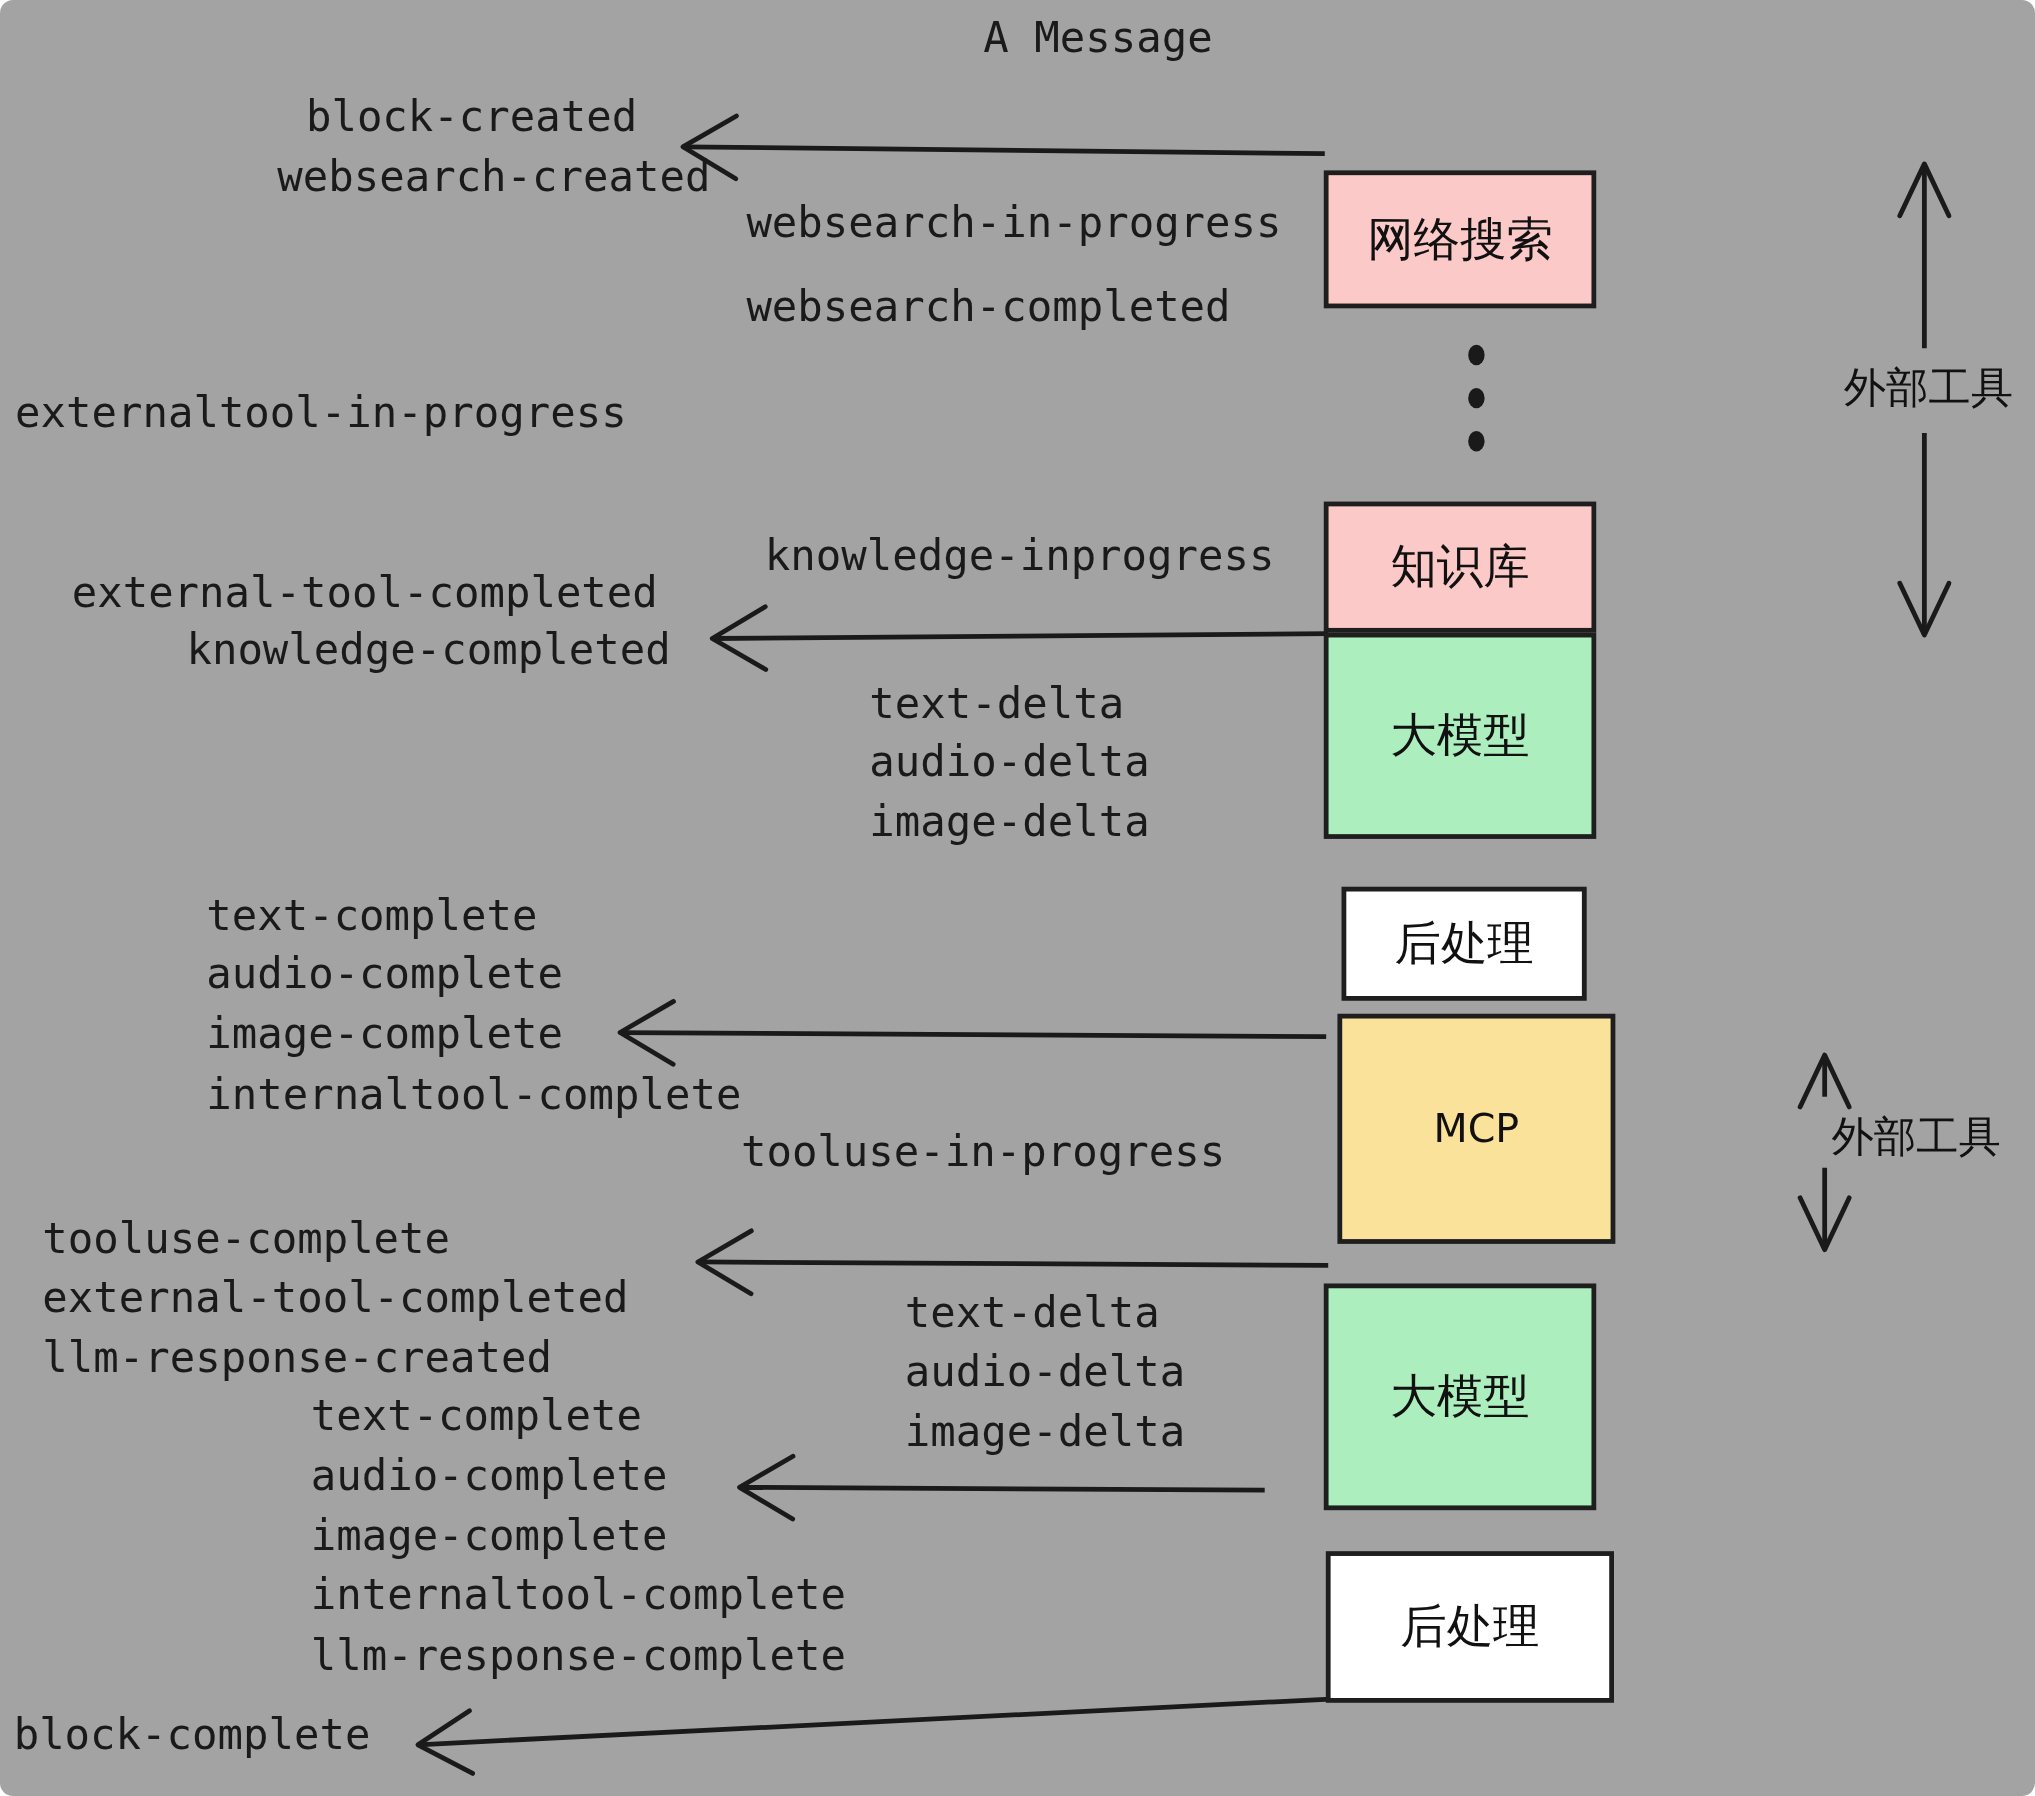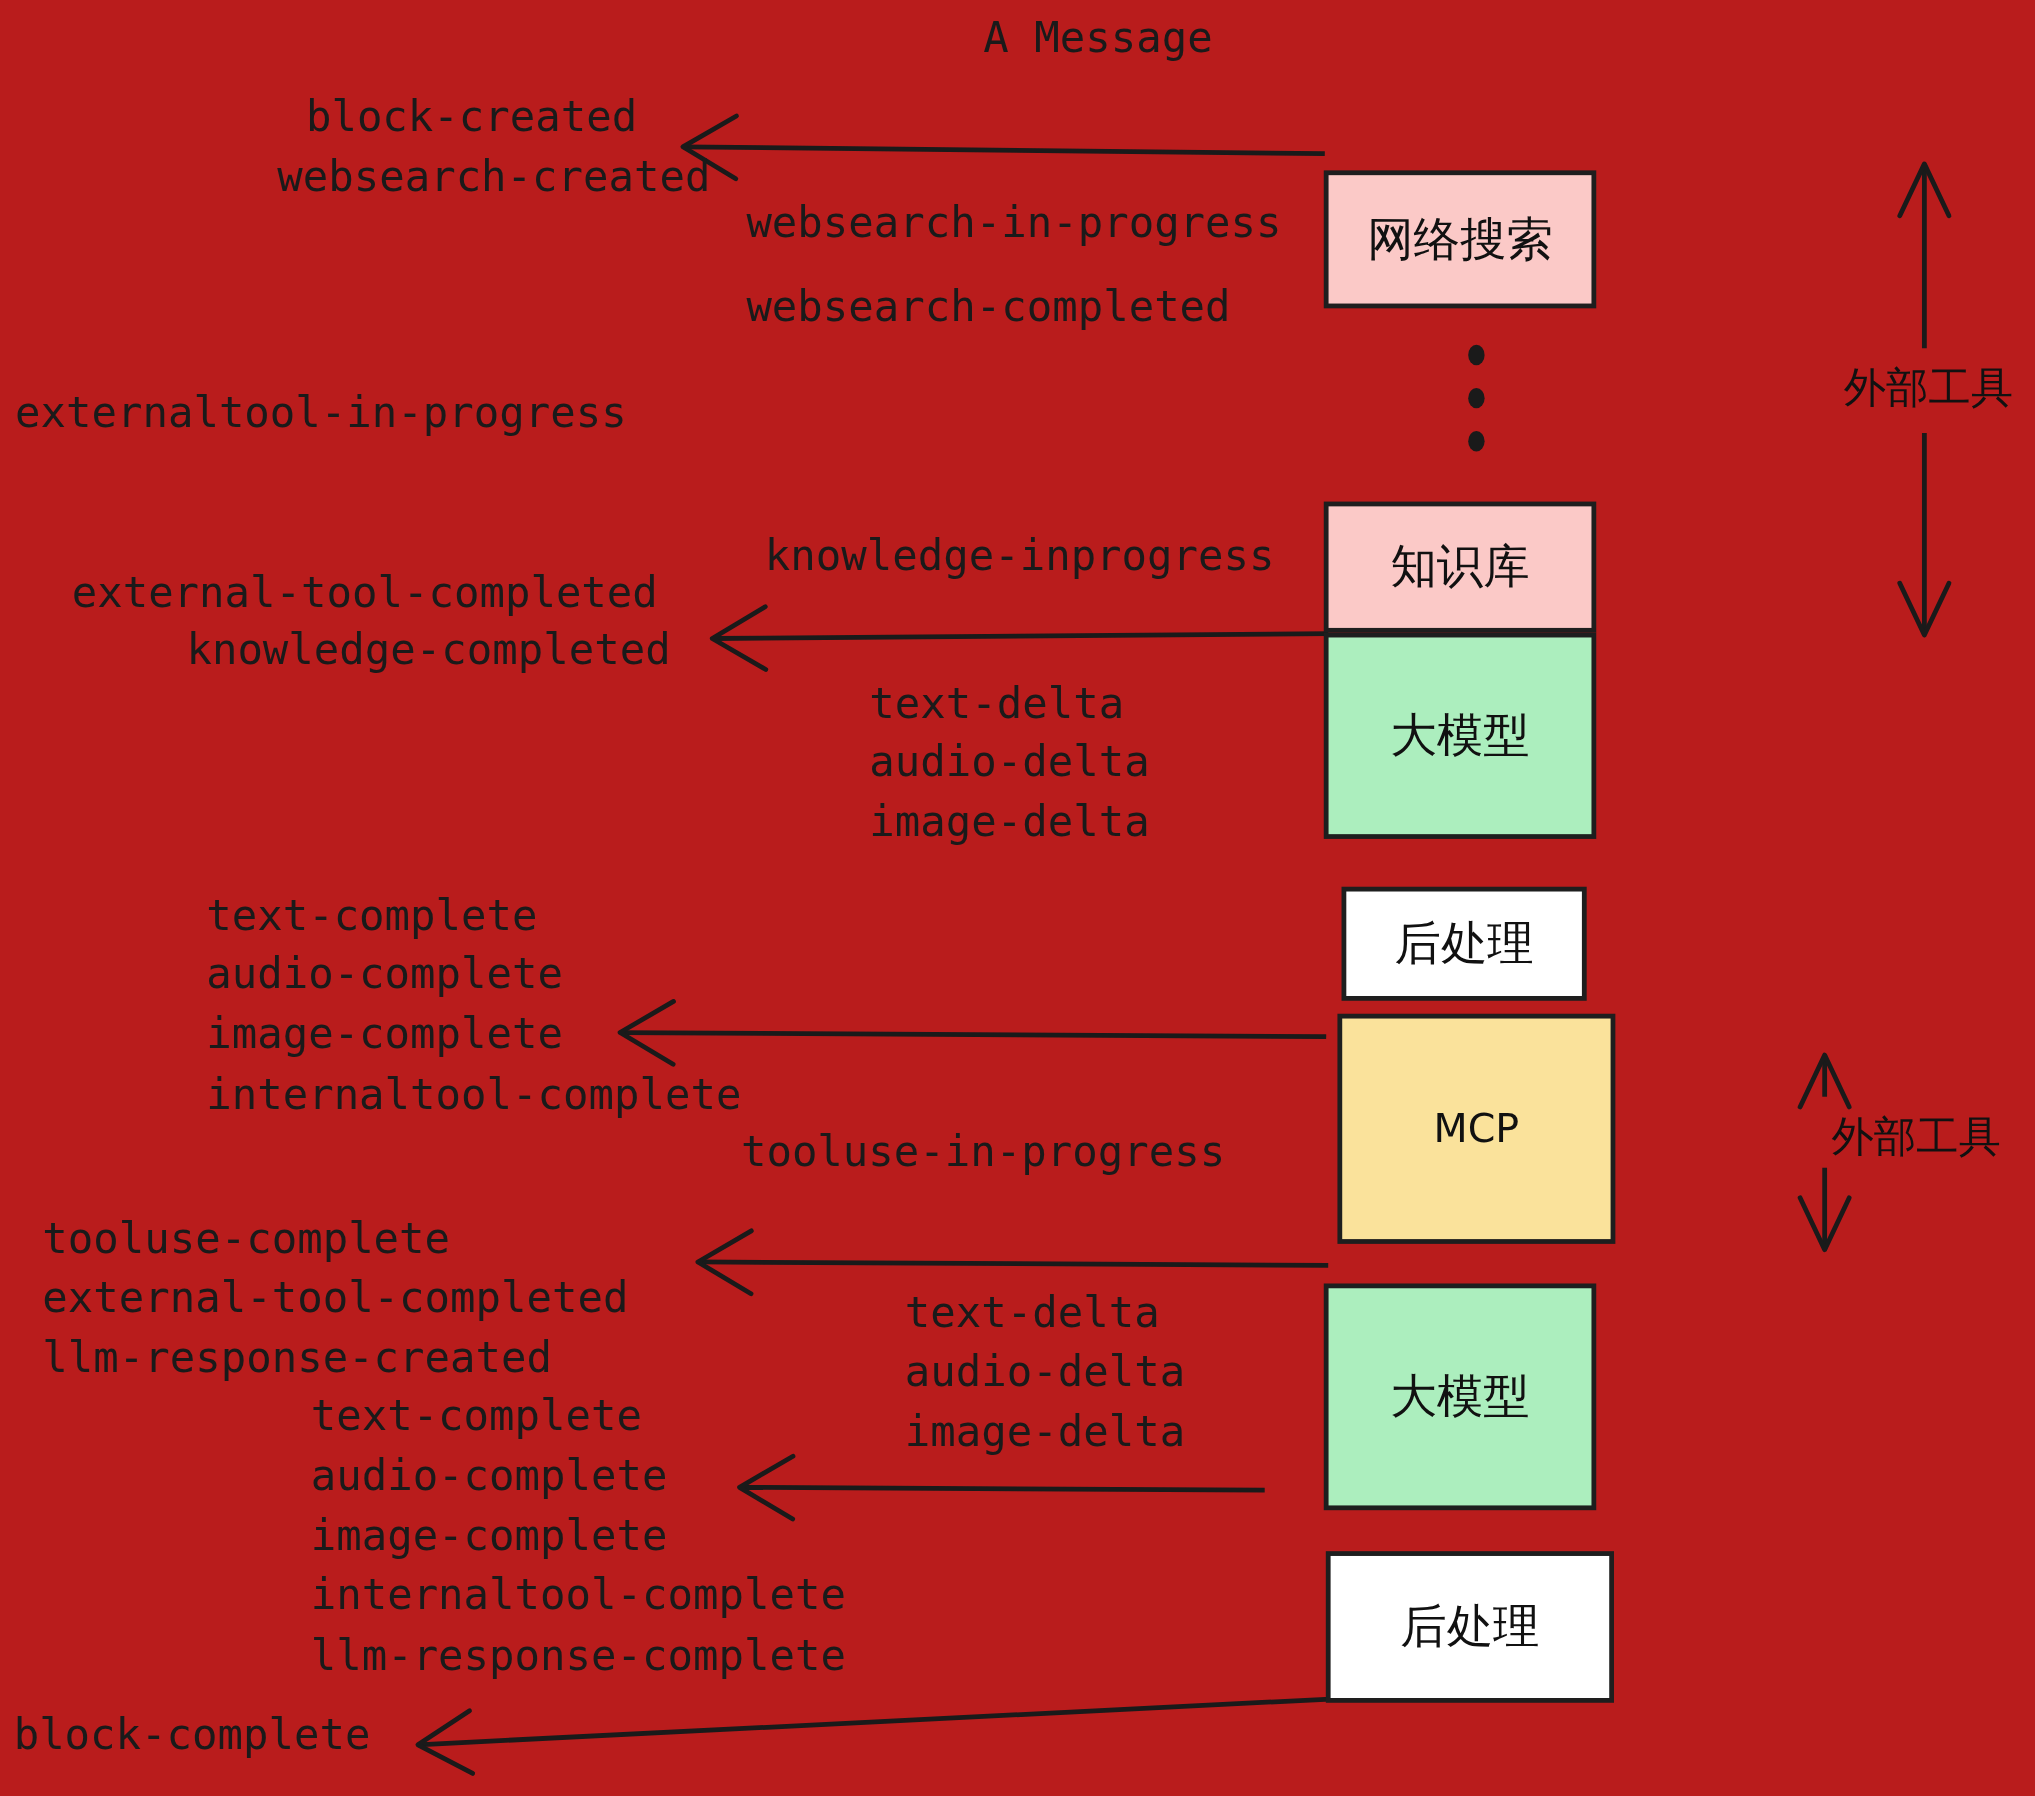--- a/index.html
+++ b/index.html
@@ -1,18 +1,18 @@
 <!DOCTYPE html>
 <html style="font-size:11px"><head>
 <meta charset="utf-8">
 <style>
   html,body{margin:0;padding:0;background:#ffffff;}
   body{width:2035px;height:1796px;overflow:hidden;
        font-family:"DejaVu Sans Mono","Liberation Mono",monospace;}
-  #stage{position:relative;width:2035px;height:1796px;background:#b91c1c;}
+  #stage{position:relative;width:2035px;height:1796px;background:#a3a3a3;border-radius:13px;}
   svg#canvas{position:absolute;left:0;top:0;width:2035px;height:1796px;}
 
   .evt{font-family:"DejaVu Sans Mono","Liberation Mono",monospace;
        font-size:62px; fill:#1a1a1a; dominant-baseline:middle;}
   .title{font-family:"DejaVu Sans Mono","Liberation Mono",monospace;
        font-size:62px; fill:#1a1a1a; dominant-baseline:middle;}
   .boxlabel{font-family:"DejaVu Sans","Liberation Sans",sans-serif;
        font-size:68px; fill:#111; dominant-baseline:middle; text-anchor:middle;}
   .boxlabel-en{font-family:"DejaVu Sans","Liberation Sans",sans-serif;
        font-size:58px; fill:#111; dominant-baseline:middle; text-anchor:middle;}

